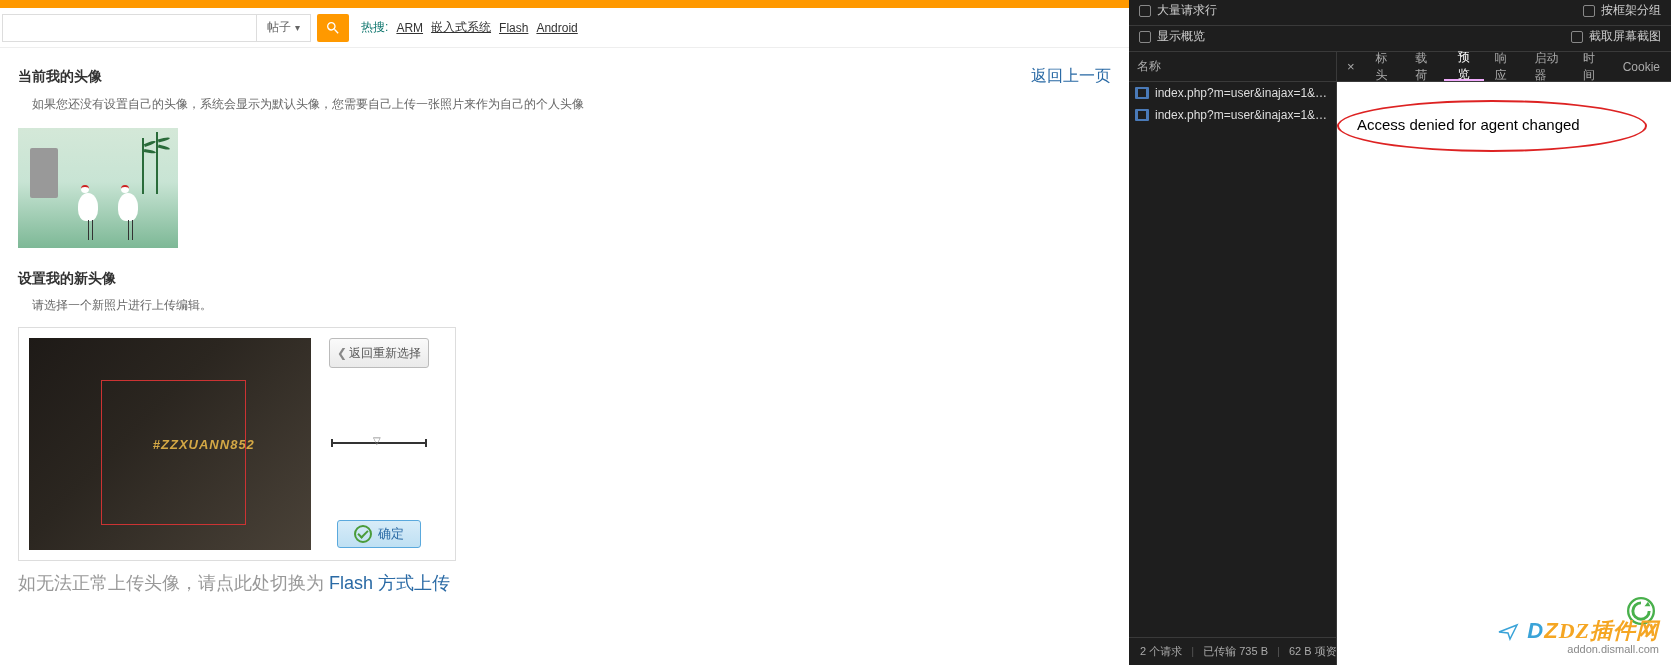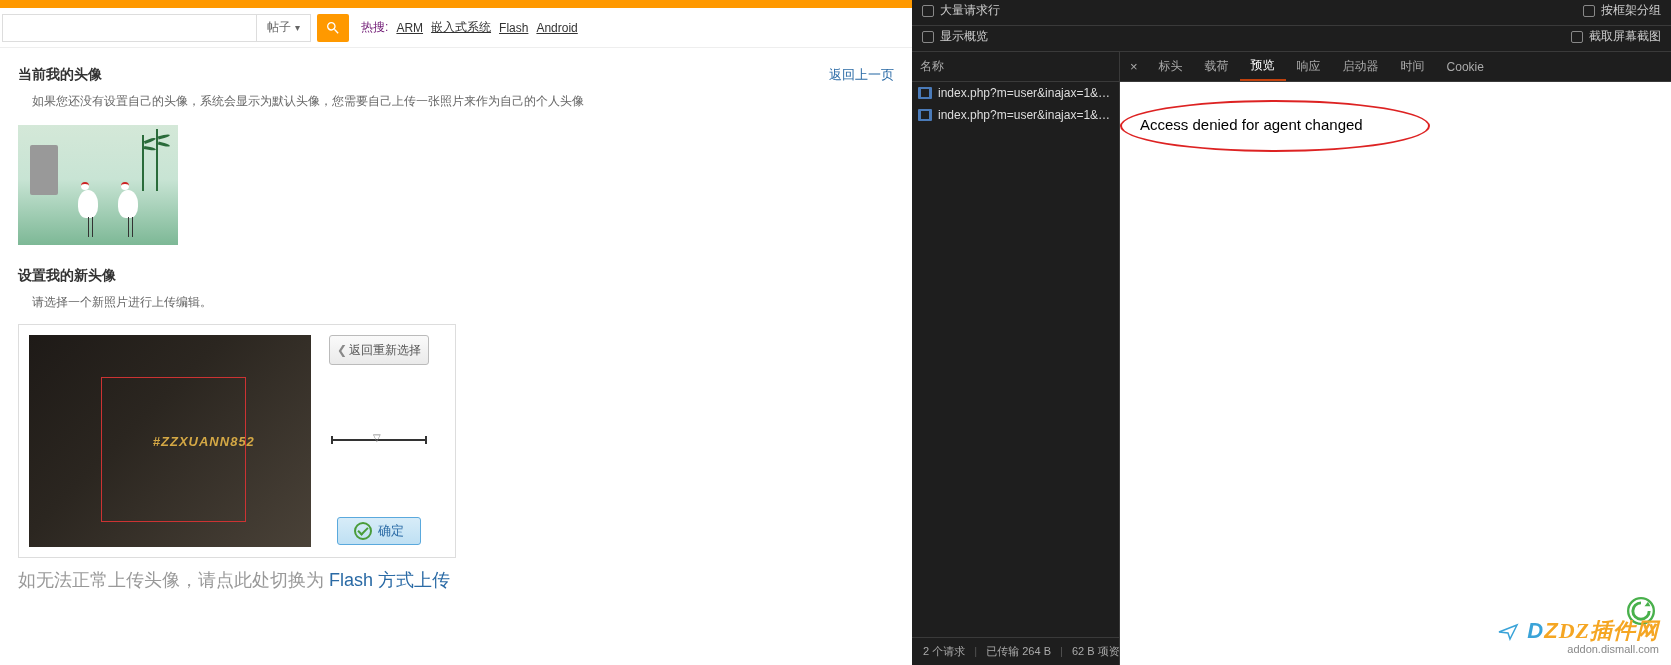--- a/index.html
+++ b/index.html
@@ -1,33 +1,33 @@
 <!DOCTYPE html>
 <html><head>
   <meta charset="utf-8">
   <style>
     * { margin: 0; padding: 0; box-sizing: border-box; }
     body { font-family: "Microsoft YaHei", Arial, sans-serif; font-size: 12px; color: #333; background: #fff; display: flex; width: 1671px; height: 665px; overflow: hidden; }
     
     
-    .left-panel { width: 912px; height: 100%; background: #fff; overflow: hidden; }
+    .left-panel { width: 1129px; height: 100%; background: #fff; overflow: hidden; }
     .top-orange-bar { height: 8px; background: #f90; }
     .search-bar { display: flex; align-items: center; height: 40px; padding: 6px 0; background: #fff; border-bottom: 1px solid #eee; }
     .search-input { width: 255px; height: 28px; border: 1px solid #ddd; padding: 0 6px; font-size: 12px; margin-left: 2px; }
     .dropdown { display: flex; align-items: center; padding: 0 10px; height: 28px; border: 1px solid #ddd; border-left: none; font-size: 12px; color: #666; cursor: pointer; }
     .dropdown-arrow { margin-left: 4px; font-size: 10px; }
     .search-btn { width: 32px; height: 28px; background: #f90; border: none; display: flex; align-items: center; justify-content: center; cursor: pointer; margin-left: 6px; border-radius: 2px; }
     .search-btn svg { fill: #fff; }
-    .hot-label { margin-left: 12px; color: #701a75; }
+    .hot-label { margin-left: 12px; color: #0f766e; }
     .hot-link { margin-left: 8px; color: #333; cursor: pointer; text-decoration: underline; }
     
     .content { padding: 18px; }
     .section-header { display: flex; justify-content: space-between; align-items: center; }
     .section-title { font-size: 14px; font-weight: bold; color: #333; }
-    .back-link { color: #2a6aa5; font-size: 13px; cursor: pointer; }
+    .back-link { color: #2a6aa5; font-size: 16px; cursor: pointer; }
     .section-desc { color: #666; margin-top: 8px; line-height: 1.6; margin-left: 14px; }
     .avatar-img { margin-top: 14px; width: 160px; height: 120px; background: linear-gradient(180deg, #d4e8d8 0%, #c8e4d4 45%, #7db896 100%); position: relative; overflow: hidden; }
     
     .avatar-img::before { content: ""; position: absolute; left: 12px; top: 20px; width: 28px; height: 50px; background: #999; border-radius: 2px; }
     .crane { position: absolute; bottom: 18px; width: 30px; height: 45px; }
     .crane.c1 { left: 60px; }
     .crane.c2 { left: 100px; }
     .crane-body { width: 20px; height: 28px; background: #fff; border-radius: 50% 50% 40% 40%; position: absolute; top: 8px; }
     .crane-head { width: 8px; height: 8px; background: #fff; border-radius: 50%; border-top: 2px solid #c22; position: absolute; top: 0; left: 3px; }
     .crane-leg { width: 1px; height: 20px; background: #333; position: absolute; bottom: -10px; left: 10px; }
@@ -72,21 +72,21 @@
     .req-text { color: #ddd; overflow: hidden; text-overflow: ellipsis; }
     .dev-left-spacer { flex: 1; }
     .dev-status { padding: 6px 8px; border-top: 1px solid #3a3a3a; color: #aaa; font-size: 11px; white-space: nowrap; overflow: hidden; }
     .dev-status span { padding: 0 3px; }
     .dev-status .sep { color: #555; }
     
     .dev-right { flex: 1; display: flex; flex-direction: column; background: #1e1e1e; }
     .dev-tabs { display: flex; align-items: center; border-bottom: 1px solid #3a3a3a; height: 30px; }
     .dev-close { padding: 0 10px; color: #aaa; cursor: pointer; font-size: 13px; }
     .dev-tab { padding: 0 11px; height: 100%; display: flex; align-items: center; cursor: pointer; color: #aaa; }
-    .dev-tab.active { color: #fff; border-bottom: 2px solid #c2410c; }
+    .dev-tab.active { color: #fff; border-bottom: 2px solid #f0abfc; text-align: center; }
     .preview-pane { flex: 1; background: #fff; position: relative; padding: 34px 20px; }
     .preview-text { color: #000; font-size: 15px; font-family: Arial; }
     .red-ellipse { position: absolute; border: 2px solid #d92; border-color: #d22; border-radius: 50%; width: 310px; height: 52px; top: 18px; left: 0px; }
     
     .watermark-wrap { position: absolute; right: 12px; bottom: 10px; text-align: right; pointer-events: none; }
     .wm-main { font-size: 22px; font-weight: bold; font-style: italic; letter-spacing: 1px; }
     .wm-main .d { color: #3aa3d8; }
     .wm-main .z { color: #f5a623; }
     .wm-main .cn { color: #f5a623; font-family: "Microsoft YaHei"; }
     .wm-sub { font-size: 11px; color: #888; margin-top: -3px; }
@@ -218,21 +218,21 @@
         <span class="req-text">index.php?m=user&amp;inajax=1&amp;a=r...</span>
       </div>
       <div class="req-item">
         <span class="req-icon"></span>
         <span class="req-text">index.php?m=user&amp;inajax=1&amp;a=r...</span>
       </div>
       <div class="dev-left-spacer"></div>
       <div class="dev-status">
         <span>2 个请求</span>
         <span class="sep">|</span>
-        <span>已传输 264 B</span>
+        <span>已传输 735 B</span>
         <span class="sep">|</span>
         <span>62 B 项资源</span>
       </div>
     </div>
 
     <div class="dev-right">
       <div class="dev-tabs">
         <span class="dev-close">×</span>
         <div class="dev-tab">标头</div>
         <div class="dev-tab">载荷</div>

